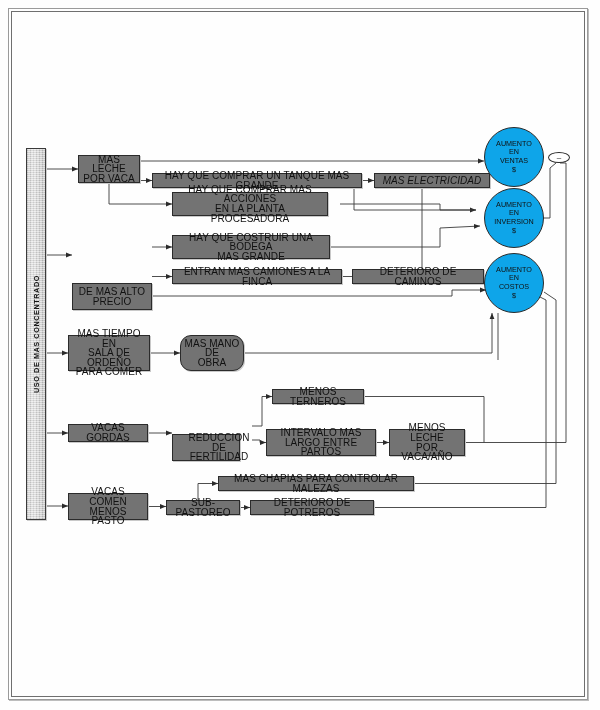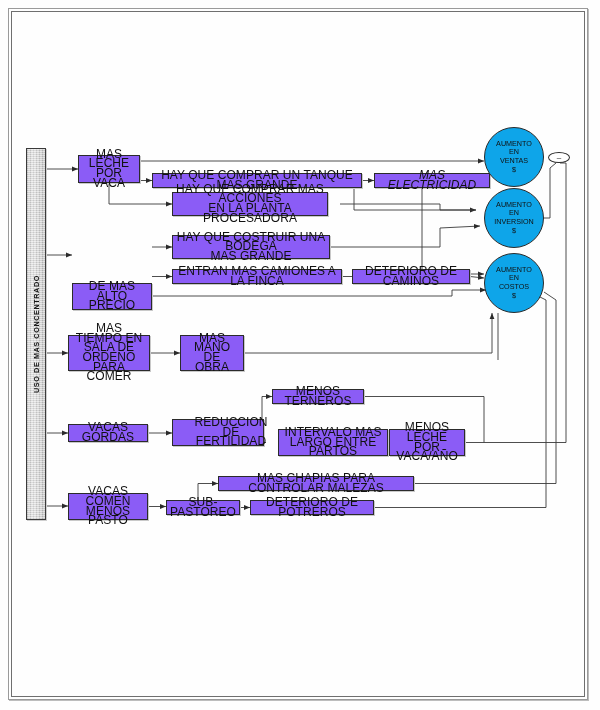--- a/index.html
+++ b/index.html
@@ -44,28 +44,28 @@
   svg.diagram {
     position: absolute;
     left: 0;
     top: 0;
     width: 600px;
     height: 710px;
   }
   .node-box {
     position: absolute;
     border: 1px solid #2b2b2b;
-    background: #8b5cf6;
+    background: #737373;
     box-sizing: border-box;
     display: flex;
     align-items: center;
     justify-content: center;
     text-align: center;
     color: #111111;
-    font-size: 12px;
+    font-size: 10px;
     line-height: 9.6px;
     letter-spacing: 0.05px;
     padding: 1px 3px;
     box-shadow: 1px 1px 0 0 #c9c9c9;
   }
   .node-circle {
     position: absolute;
     border: 1px solid #2b2b2b;
     border-radius: 50%;
     background: #0ea5e9;
@@ -241,56 +241,56 @@
     <div>
       <div>HAY QUE COSTRUIR UNA BODEGA</div>
       <div>MAS GRANDE</div>
     </div>
   </div>
 
   <div class="node-box" style="left:172px; top:269px; width:170px; height:15px;">
     <div>ENTRAN MAS CAMIONES A LA FINCA</div>
   </div>
 
-  <div class="node-box" style="left:352px; top:269px; width:118px; height:15px;">
+  <div class="node-box" style="left:352px; top:269px; width:132px; height:15px;">
     <div>DETERIORO DE CAMINOS</div>
   </div>
 
   <div class="node-box" style="left:68px; top:335px; width:82px; height:36px;">
     <div>
       <div>MAS TIEMPO EN</div>
       <div>SALA DE ORDEÑO</div>
       <div>PARA COMER</div>
     </div>
   </div>
 
-  <div class="node-box" style="left:180px; top:335px; width:64px; height:36px;">
+  <div class="node-box" style="left:180px; top:335px; width:64px; height:36px;border-radius:11px;">
     <div>
       <div>MAS MANO</div>
       <div>DE</div>
       <div>OBRA</div>
     </div>
   </div>
 
   <div class="node-box" style="left:68px; top:424px; width:80px; height:18px;">
     <div>VACAS GORDAS</div>
   </div>
 
-  <div class="node-box" style="left:172px; top:419px; width:92px; height:27px;padding-left:29px;">
+  <div class="node-box" style="left:172px; top:434px; width:68px; height:27px;padding-left:29px;">
     <div>
       <div>REDUCCION DE</div>
       <div>FERTILIDAD</div>
     </div>
   </div>
 
   <div class="node-box" style="left:272px; top:389px; width:92px; height:15px;">
     <div>MENOS TERNEROS</div>
   </div>
 
-  <div class="node-box" style="left:278px; top:429px; width:110px; height:27px;">
+  <div class="node-box" style="left:266px; top:429px; width:110px; height:27px;">
     <div>
       <div>INTERVALO MAS</div>
       <div>LARGO ENTRE PARTOS</div>
     </div>
   </div>
 
   <div class="node-box" style="left:389px; top:429px; width:76px; height:27px;">
     <div>
       <div>MENOS LECHE</div>
       <div>POR VACA/AÑO</div>

